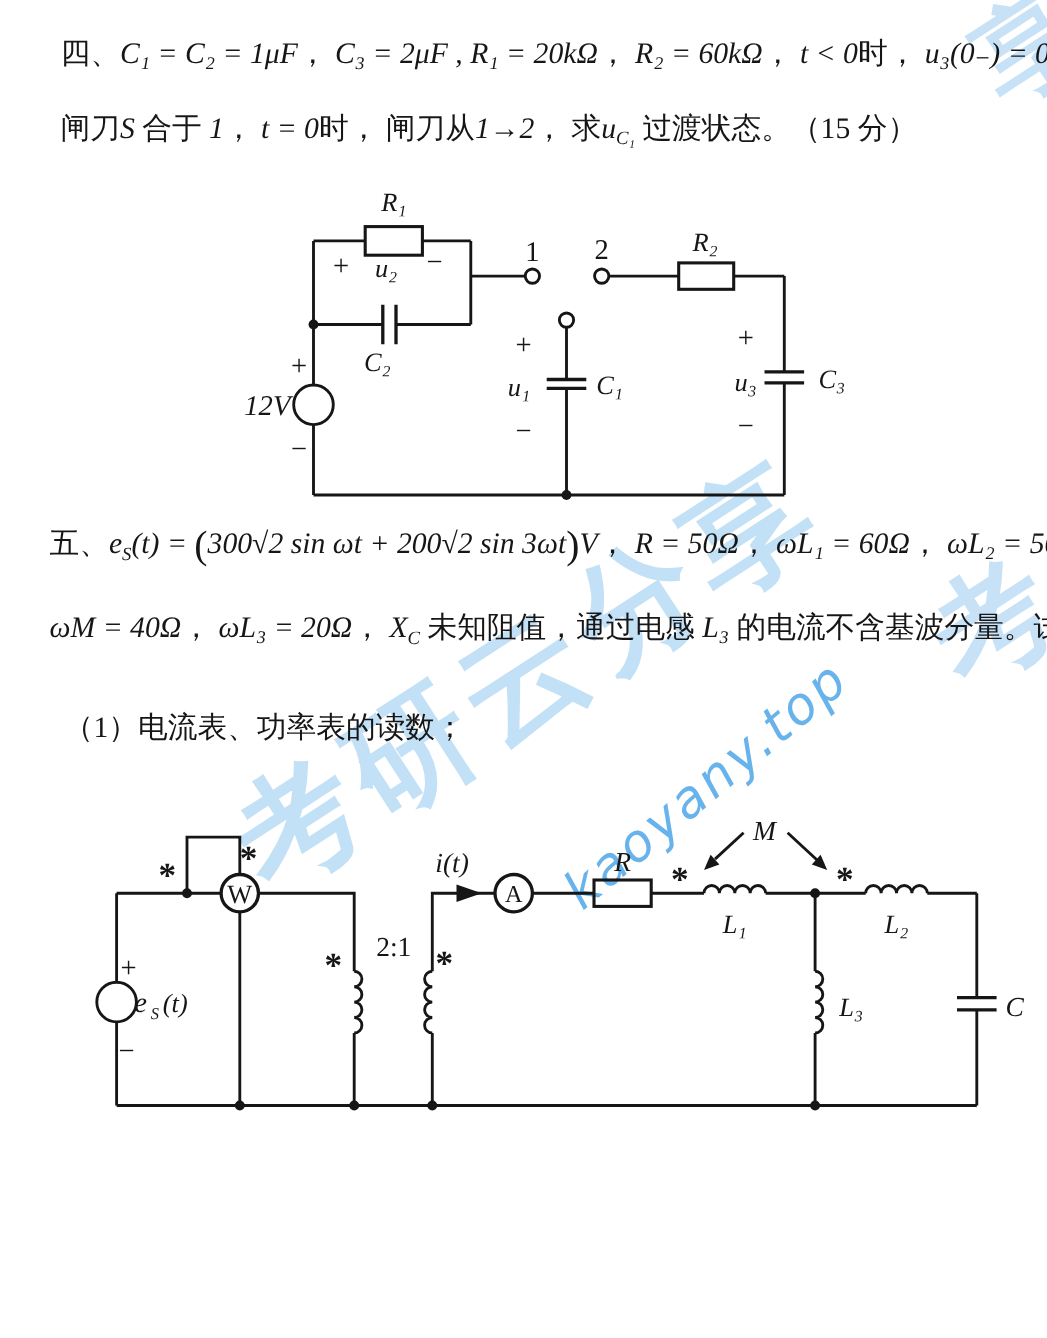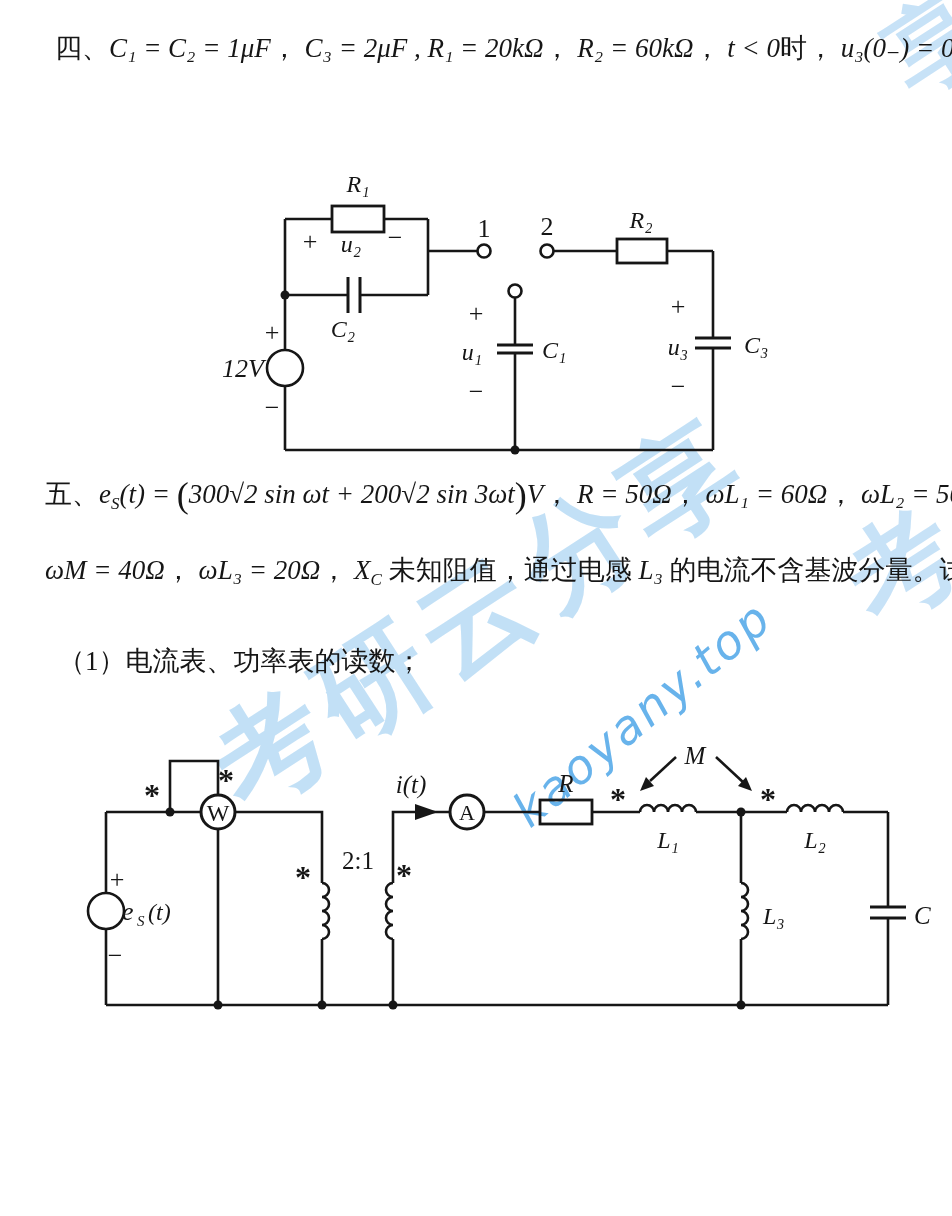--- a/index.html
+++ b/index.html
@@ -33,20 +33,23 @@
 
 <div class="page">
 
   <div class="wm wm-cn">考研云分享</div>
   <div class="wm wm-frag1">考</div>
   <div class="wm wm-frag2">享</div>
   <div class="wm wm-site">kaoyany.top</div>
 
   <div class="ln" style="left:55px;top:30px;">
     <span class="cn">四、</span><span class="mi">C₁ = C₂ = 1μF</span><span class="cn">， </span><span class="mi">C₃ = 2μF , R₁ = 20kΩ</span><span class="cn">， </span><span class="mi">R₂ = 60kΩ</span><span class="cn">， </span><span class="mi">t &lt; 0</span><span class="cn">时， </span><span class="mi">u₃(0₋) = 0V</span>
+  </div>
+  <div class="ln" style="left:55px;top:98px;">
+    <span class="cn">闸刀</span><span class="mi">S</span><span class="cn"> 合于 </span><span class="mi">1</span><span class="cn">， </span><span class="mi">t = 0</span><span class="cn">时， 闸刀从</span><span class="mi">1→2</span><span class="cn">， 求</span><span class="mi">u</span><span class="sb">C₁</span><span class="cn"> 过渡状态。（15 分）</span>
   </div>
 
   <div class="ln" style="left:45px;top:474px;">
     <span class="cn">五、</span><span class="mi">e</span><span class="sb">S</span><span class="mi">(t) = </span><span class="bp">(</span><span class="mi">300√2 sin ωt + 200√2 sin 3ωt</span><span class="bp">)</span><span class="mi">V</span><span class="cn">， </span><span class="mi">R = 50Ω</span><span class="cn">， </span><span class="mi">ωL₁ = 60Ω</span><span class="cn">， </span><span class="mi">ωL₂ = 50Ω</span>
   </div>
   <div class="ln" style="left:45px;top:552px;">
     <span class="mi">ωM = 40Ω</span><span class="cn">， </span><span class="mi">ωL₃ = 20Ω</span><span class="cn">， </span><span class="mi">X</span><span class="sb">C</span><span class="cn"> 未知阻值，通过电感 </span><span class="mi">L₃</span><span class="cn"> 的电流不含基波分量。试</span>
   </div>
   <div class="ln" style="left:58px;top:643px;">
     <span class="cn">（1）电流表、功率表的读数；</span>

